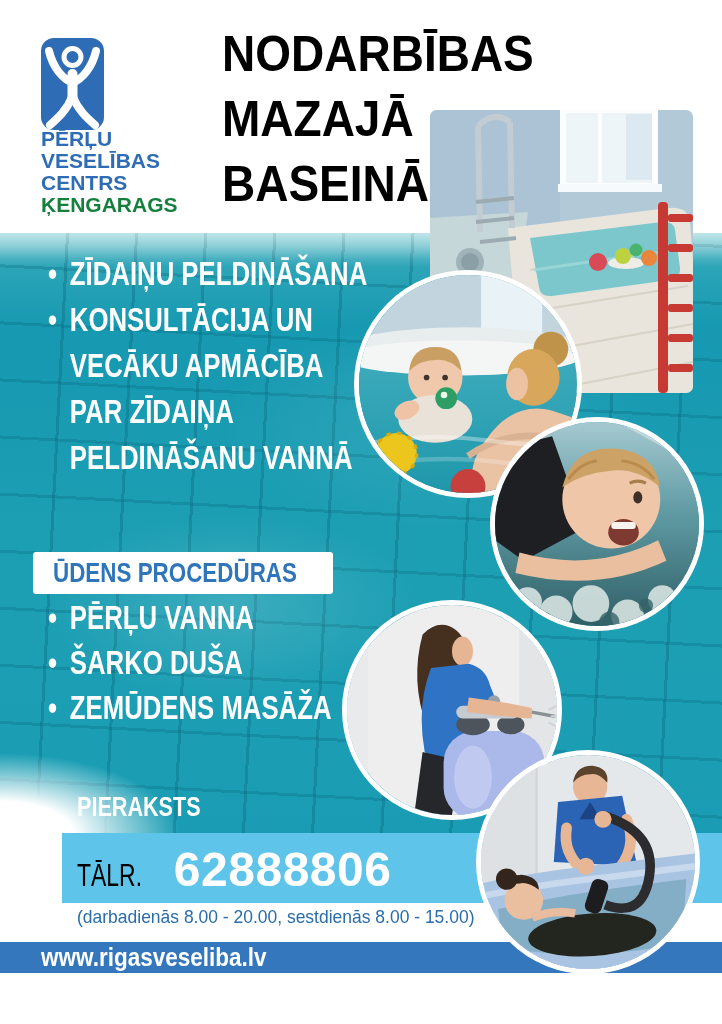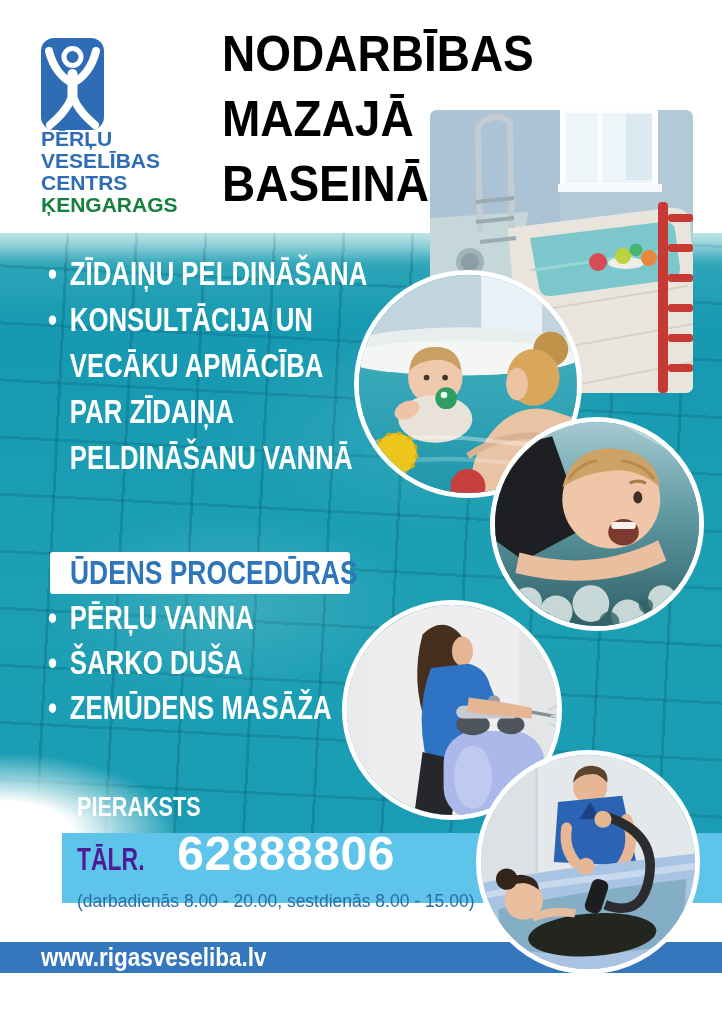--- a/index.html
+++ b/index.html
@@ -45,29 +45,29 @@
   
   .svc-list{position:absolute;left:48px;z-index:5;color:#ffffff;font-weight:bold;font-size:33px;white-space:nowrap;}
   .list1{top:251px;}
   .list2{top:595px;}
   .list1 .row{height:46px;line-height:46px;}
   .list2 .row{height:45px;line-height:45px;}
   .rowin{display:inline-block;transform:scaleX(.78);transform-origin:0 50%;}
   .bul{display:inline-block;width:28px;}
   .indent{padding-left:28px;}
   .proc-box{position:absolute;left:33px;top:552px;width:300px;height:42px;background:#ffffff;border-radius:3px;z-index:5;
-      line-height:42px;padding-left:20px;box-sizing:border-box;color:#2e75ba;font-weight:bold;font-size:33px;white-space:nowrap;margin-left:17px;}
+      line-height:42px;padding-left:20px;box-sizing:border-box;color:#2e75ba;font-weight:bold;font-size:28px;white-space:nowrap;}
   .sx80{display:inline-block;transform:scaleX(.80);transform-origin:0 50%;}
   .sx74{display:inline-block;transform:scaleX(.74);transform-origin:0 50%;}
   .sx90{display:inline-block;transform:scaleX(.90);transform-origin:0 50%;}
   .sx92{display:inline-block;transform:scaleX(.92);transform-origin:0 50%;}
   .booking-heading{position:absolute;left:77px;top:792px;z-index:5;color:#ffffff;font-weight:bold;font-size:27px;line-height:30px;white-space:nowrap;}
   .phone-row{display:flex;align-items:baseline;gap:9px;margin-top:-3px;line-height:46px;white-space:nowrap;}
-  .phone-label{color:#4c1d95;font-weight:bold;font-size:31px;}
-  .phone-number{color:#ffffff;font-weight:bold;font-size:48px;letter-spacing:.5px;}
+  .phone-label{color:#000000;font-weight:normal;font-size:31px;}
+  .phone-number{color:#ffffff;font-weight:bold;font-size:48px;letter-spacing:.5px;margin-top:16px;}
   .hours{margin-top:8px;color:#2a6da9;font-size:19px;line-height:20px;white-space:nowrap;}
   .site{color:#ffffff;font-weight:bold;font-size:25px;white-space:nowrap;}
 </style>
 </head>
 <body>
 
 <div id="poster">
 
   <div class="header-panel"></div>
   <div class="water"></div>

